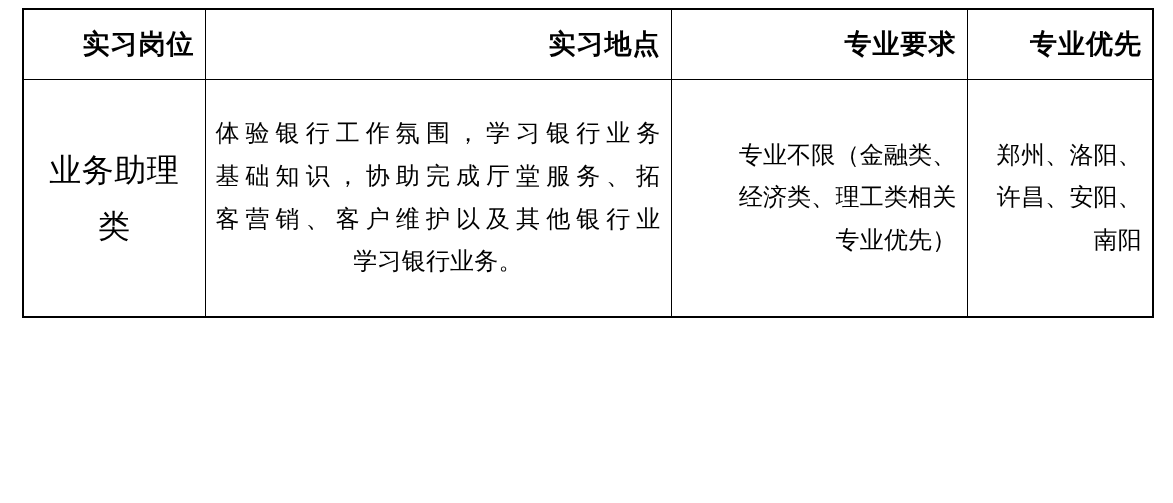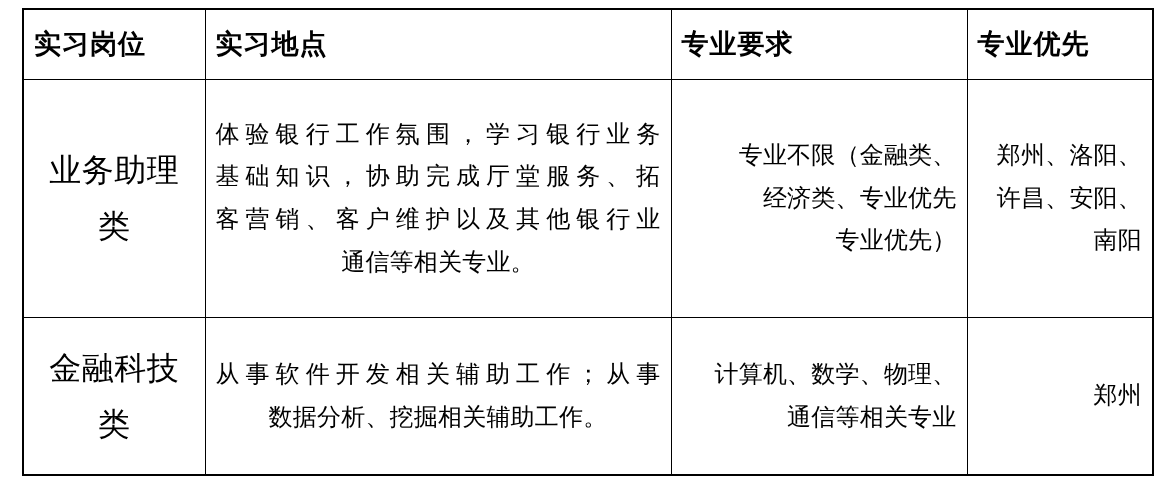--- a/index.html
+++ b/index.html
@@ -33,21 +33,21 @@
   table.info-table col.c3 { width: 186px; }
 
   table.info-table th,
   table.info-table td {
     border: 1.5px solid #000000;
     vertical-align: middle;
     padding: 6px 10px;
     box-sizing: border-box;
   }
   table.info-table thead th {
-    text-align: left;
+    text-align: right;
     font-weight: bold;
     font-size: 27px;
     line-height: 1.3;
     height: 70px;
     letter-spacing: 1px;
     font-family: Liberation Serif, serif;
   }
   td.cell-role {
     text-align: center;
     font-size: 32px;
@@ -102,42 +102,28 @@
         <th>专业优先</th>
       </tr>
     </thead>
     <tbody>
       <tr class="row-1">
         <td class="cell-role">业务助理类</td>
         <td class="cell-duty">
           <span class="duty-line">体验银行工作氛围，学习银行业务</span>
           <span class="duty-line">基础知识，协助完成厅堂服务、拓</span>
           <span class="duty-line">客营销、客户维护以及其他银行业</span>
-          <span class="duty-line last">通信等相关专业。</span>
+          <span class="duty-line last">学习银行业务。</span>
         </td>
         <td class="cell-major">
           <span class="major-line">专业不限（金融类、</span>
-          <span class="major-line">经济类、专业优先</span>
+          <span class="major-line">经济类、理工类相关</span>
           <span class="major-line">专业优先）</span>
         </td>
         <td class="cell-location">
           <span class="loc-line">郑州、洛阳、</span>
           <span class="loc-line">许昌、安阳、</span>
           <span class="loc-line">南阳</span>
         </td>
       </tr>
-      <tr class="row-2">
-        <td class="cell-role">金融科技类</td>
-        <td class="cell-duty">
-          <span class="duty-line">从事软件开发相关辅助工作；从事</span>
-          <span class="duty-line last">数据分析、挖掘相关辅助工作。</span>
-        </td>
-        <td class="cell-major">
-          <span class="major-line">计算机、数学、物理、</span>
-          <span class="major-line">通信等相关专业</span>
-        </td>
-        <td class="cell-location">
-          <span class="loc-line">郑州</span>
-        </td>
-      </tr>
     </tbody>
   </table>
 </div>
 
 </body></html>

